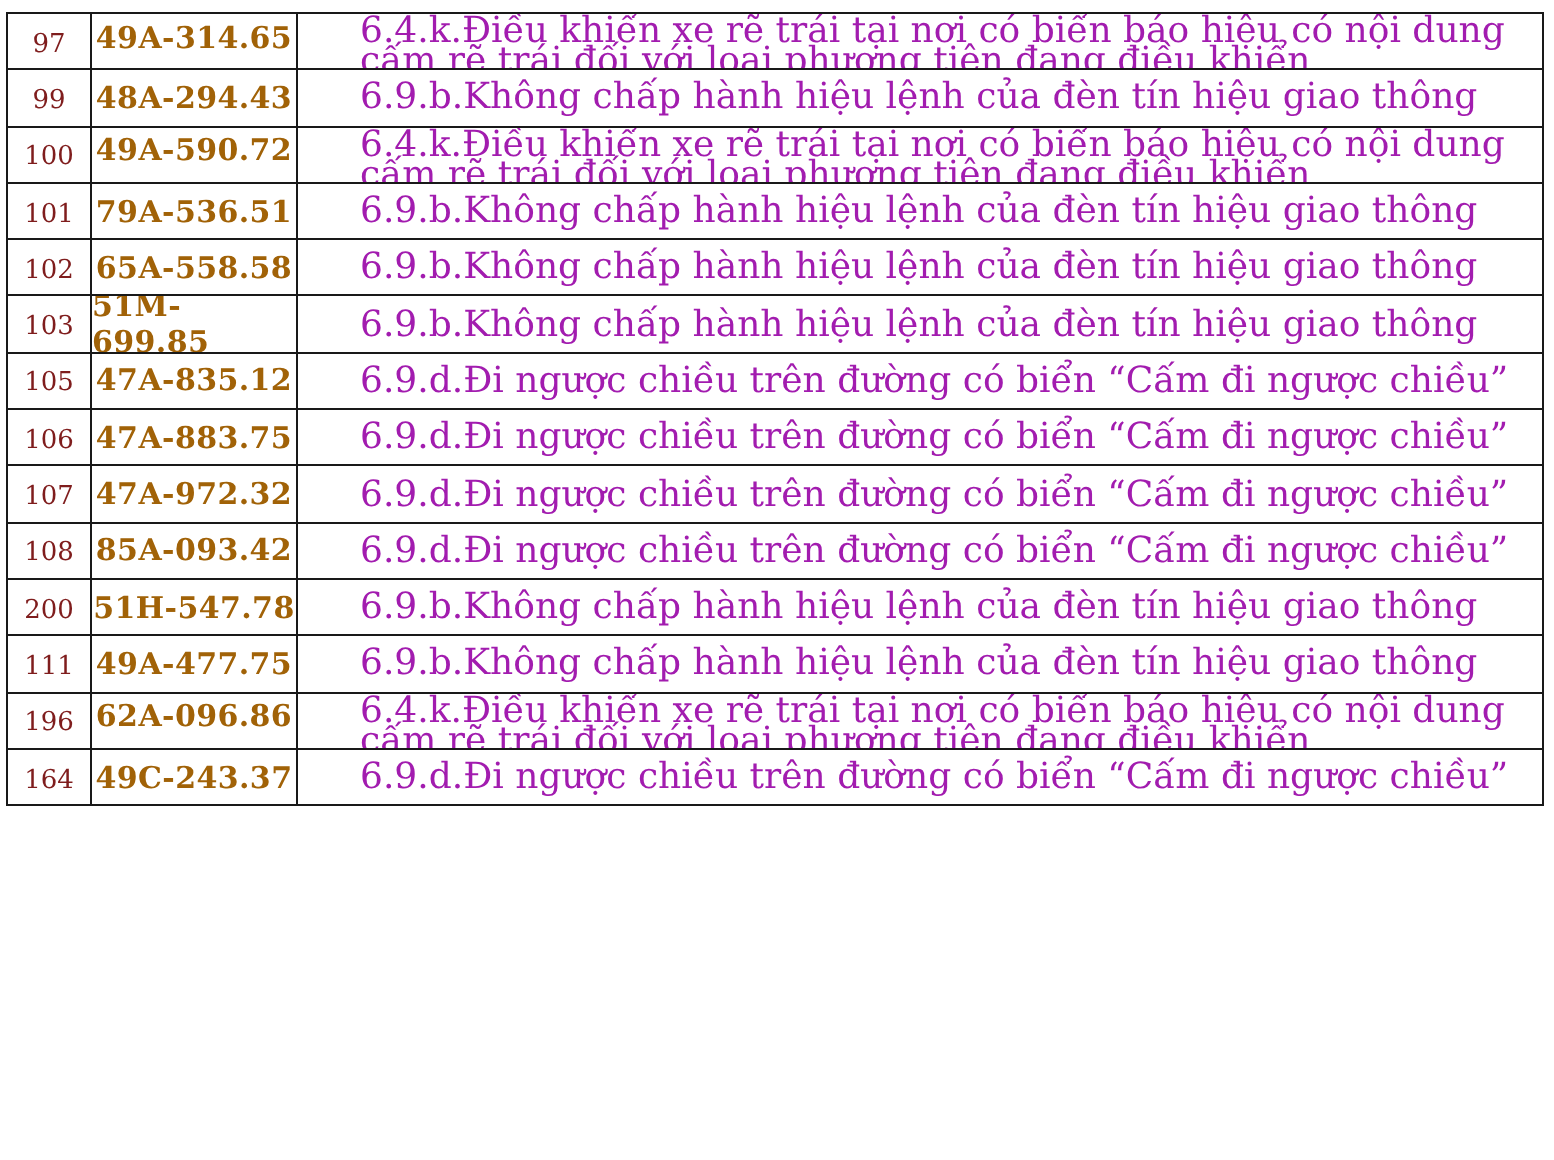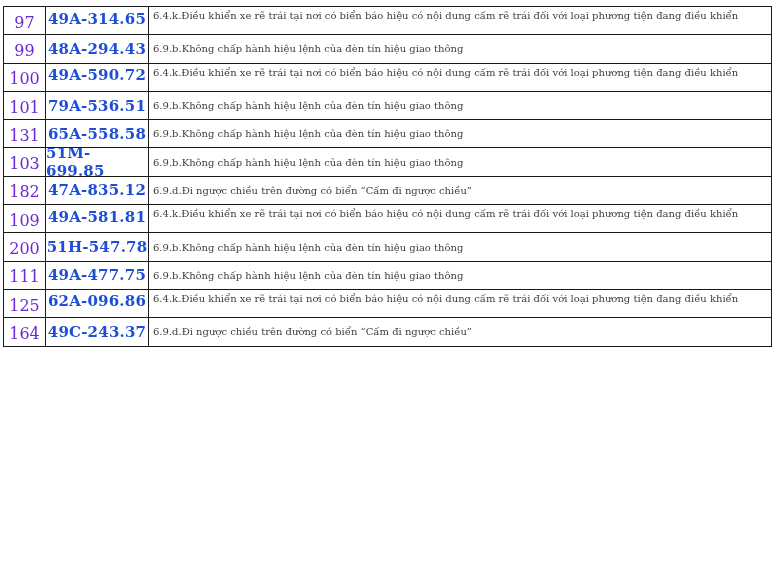--- a/index.html
+++ b/index.html
@@ -30,37 +30,38 @@
   }
   .cell {
     height: 27.3px;
     overflow: hidden;
     display: flex;
     align-items: center;
     box-sizing: border-box;
   }
   .cell.no {
     justify-content: center;
-    font-size: 16px;
-    color: #6d28d9;
+    font-size: 13px;
+    color: #7f1d1d;
     padding-top: 3px;
   }
   .cell.plate {
     justify-content: center;
     font-weight: bold;
     font-size: 15px;
     letter-spacing: 0.2px;
-    color: #1d4ed8;
+    color: #a16207;
   }
   .cell.viol {
     padding-left: 4px;
     padding-right: 4px;
-    font-size: 10px;
+    font-size: 18px;
     line-height: 15px;
-    color: #404040;
+    color: #a21caf;
+    margin-left: 27px;
   }
   .cell.viol .txt { display: block; }
   tr.tall .cell.viol {
     align-items: flex-start;
     padding-top: 1px;
   }
   tr.tall .cell.plate {
     align-items: flex-start;
     padding-top: 2.5px;
   }
@@ -127,21 +128,21 @@
     </td>
     <td>
       <div class="cell viol">
         <span class="txt">6.9.b.Không chấp hành hiệu lệnh của đèn tín hiệu giao thông</span>
       </div>
     </td>
   </tr>
 
   <tr>
     <td>
-      <div class="cell no">131</div>
+      <div class="cell no">102</div>
     </td>
     <td>
       <div class="cell plate">65A-558.58</div>
     </td>
     <td>
       <div class="cell viol">
         <span class="txt">6.9.b.Không chấp hành hiệu lệnh của đèn tín hiệu giao thông</span>
       </div>
     </td>
   </tr>
@@ -156,80 +157,106 @@
     <td>
       <div class="cell viol">
         <span class="txt">6.9.b.Không chấp hành hiệu lệnh của đèn tín hiệu giao thông</span>
       </div>
     </td>
   </tr>
 
 
   <tr>
     <td>
-      <div class="cell no">182</div>
+      <div class="cell no">105</div>
     </td>
     <td>
       <div class="cell plate">47A-835.12</div>
     </td>
     <td>
       <div class="cell viol">
         <span class="txt">6.9.d.Đi ngược chiều trên đường có biển “Cấm đi ngược chiều”</span>
       </div>
     </td>
   </tr>
 
-
-
+  <tr>
+    <td>
+      <div class="cell no">106</div>
+    </td>
+    <td>
+      <div class="cell plate">47A-883.75</div>
+    </td>
+    <td>
+      <div class="cell viol">
+        <span class="txt">6.9.d.Đi ngược chiều trên đường có biển “Cấm đi ngược chiều”</span>
+      </div>
+    </td>
+  </tr>
+
+  <tr>
+    <td>
+      <div class="cell no">107</div>
+    </td>
+    <td>
+      <div class="cell plate">47A-972.32</div>
+    </td>
+    <td>
+      <div class="cell viol">
+        <span class="txt">6.9.d.Đi ngược chiều trên đường có biển “Cấm đi ngược chiều”</span>
+      </div>
+    </td>
+  </tr>
+
+  <tr>
+    <td>
+      <div class="cell no">108</div>
+    </td>
+    <td>
+      <div class="cell plate">85A-093.42</div>
+    </td>
+    <td>
+      <div class="cell viol">
+        <span class="txt">6.9.d.Đi ngược chiều trên đường có biển “Cấm đi ngược chiều”</span>
+      </div>
+    </td>
+  </tr>
+
+
+  <tr>
+    <td>
+      <div class="cell no">200</div>
+    </td>
+    <td>
+      <div class="cell plate">51H-547.78</div>
+    </td>
+    <td>
+      <div class="cell viol">
+        <span class="txt">6.9.b.Không chấp hành hiệu lệnh của đèn tín hiệu giao thông</span>
+      </div>
+    </td>
+  </tr>
+
+  <tr>
+    <td>
+      <div class="cell no">111</div>
+    </td>
+    <td>
+      <div class="cell plate">49A-477.75</div>
+    </td>
+    <td>
+      <div class="cell viol">
+        <span class="txt">6.9.b.Không chấp hành hiệu lệnh của đèn tín hiệu giao thông</span>
+      </div>
+    </td>
+  </tr>
 
   <tr class="tall">
     <td>
-      <div class="cell no">109</div>
-    </td>
-    <td>
-      <div class="cell plate">49A-581.81</div>
-    </td>
-    <td>
-      <div class="cell viol">
-        <span class="txt">6.4.k.Điều khiển xe rẽ trái tại nơi có biển báo hiệu có nội dung cấm rẽ trái đối với loại phương tiện đang điều khiển</span>
-      </div>
-    </td>
-  </tr>
-
-  <tr>
-    <td>
-      <div class="cell no">200</div>
-    </td>
-    <td>
-      <div class="cell plate">51H-547.78</div>
-    </td>
-    <td>
-      <div class="cell viol">
-        <span class="txt">6.9.b.Không chấp hành hiệu lệnh của đèn tín hiệu giao thông</span>
-      </div>
-    </td>
-  </tr>
-
-  <tr>
-    <td>
-      <div class="cell no">111</div>
-    </td>
-    <td>
-      <div class="cell plate">49A-477.75</div>
-    </td>
-    <td>
-      <div class="cell viol">
-        <span class="txt">6.9.b.Không chấp hành hiệu lệnh của đèn tín hiệu giao thông</span>
-      </div>
-    </td>
-  </tr>
-
-  <tr class="tall">
-    <td>
-      <div class="cell no">125</div>
+      <div class="cell no">196</div>
     </td>
     <td>
       <div class="cell plate">62A-096.86</div>
     </td>
     <td>
       <div class="cell viol">
         <span class="txt">6.4.k.Điều khiển xe rẽ trái tại nơi có biển báo hiệu có nội dung cấm rẽ trái đối với loại phương tiện đang điều khiển</span>
       </div>
     </td>
   </tr>

